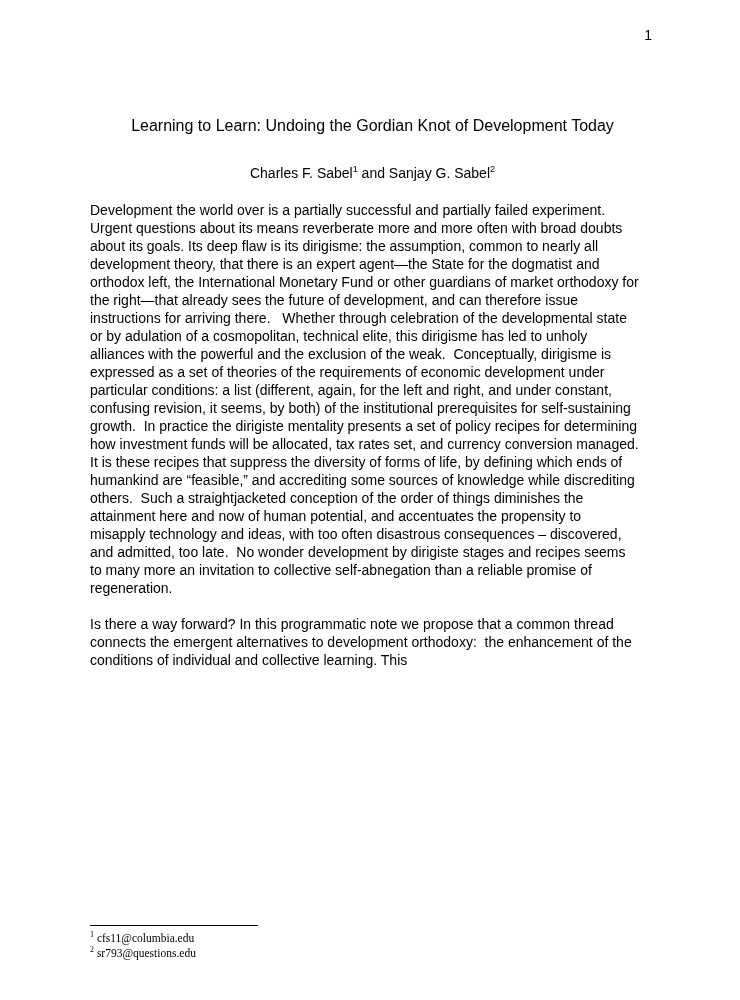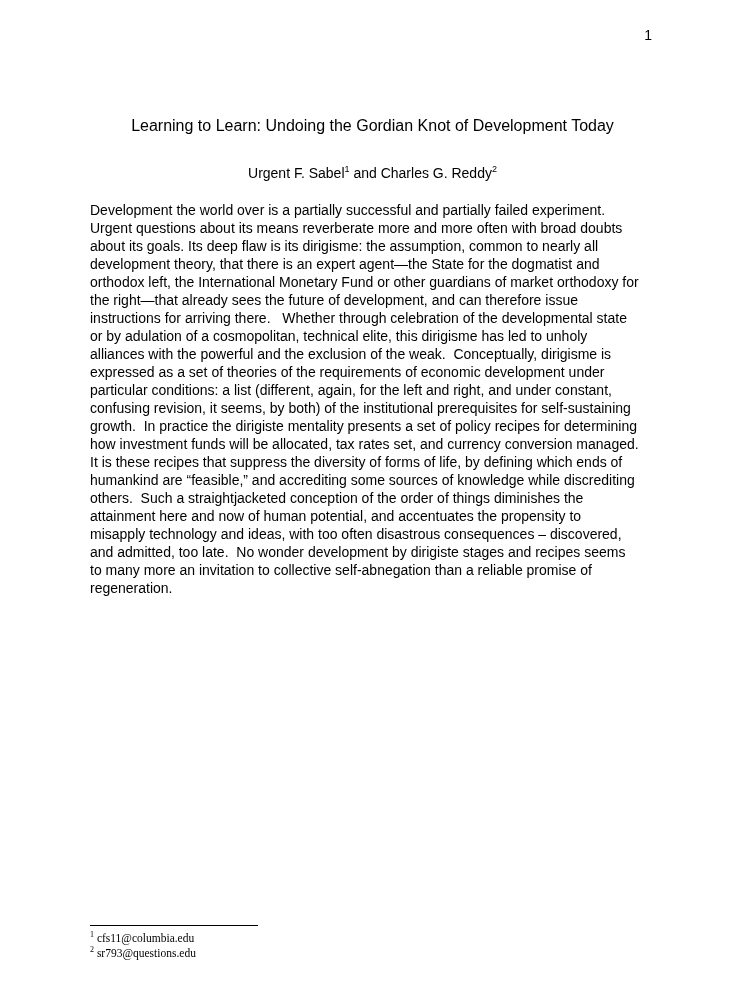--- a/index.html
+++ b/index.html
@@ -85,25 +85,26 @@
 <body>
 
 <div class="page">
 
   <div class="page-number">1</div>
 
   <div class="content">
 
     <h1 class="paper-title">Learning to Learn: Undoing the Gordian Knot of Development Today</h1>
 
-    <p class="authors"><span>Urgent F. Sabel</span><sup>1</sup><span> and </span><span>Charles G. Reddy</span><sup>2</sup></p>
+    <p class="authors"><span>Charles F. Sabel</span><sup>1</sup><span> and </span><span>Sanjay G. Sabel</span><sup>2</sup></p>
 
 
     <p class="body-para">Development the world over is a partially successful and partially failed experiment.  Urgent questions about its means reverberate more and more often with broad doubts about its goals. Its deep flaw is its dirigisme: the assumption, common to nearly all development theory, that there is an expert agent—the State for the dogmatist and orthodox left, the International Monetary Fund or other guardians of market orthodoxy for the right—that already sees the future of development, and can therefore issue instructions for arriving there.   Whether through celebration of the developmental state or by adulation of a cosmopolitan, technical elite, this dirigisme has led to unholy alliances with the powerful and the exclusion of the weak.  Conceptually, dirigisme is expressed as a set of theories of the requirements of economic development under particular conditions: a list (different, again, for the left and right, and under constant, confusing revision, it seems, by both) of the institutional prerequisites for self-sustaining growth.  In practice the dirigiste mentality presents a set of policy recipes for determining how investment funds will be allocated, tax rates set, and currency conversion managed. It is these recipes that suppress the diversity of forms of life, by defining which ends of humankind are “feasible,” and accrediting some sources of knowledge while discrediting others.  Such a straightjacketed conception of the order of things diminishes the attainment here and now of human potential, and accentuates the propensity to misapply technology and ideas, with too often disastrous consequences – discovered, and admitted, too late.  No wonder development by dirigiste stages and recipes seems to many more an invitation to collective self-abnegation than a reliable promise of regeneration.</p>
 
+    <p class="body-para">Is there a way forward? In this programmatic note we propose that a common thread connects the emergent alternatives to development orthodoxy:  the enhancement of the conditions of individual and collective learning. This</p>
 
   </div>
 
   <div class="footnotes">
     <div class="footnote-rule"></div>
     <p class="footnote"><sup>1</sup> <span>cfs11@columbia.edu</span></p>
     <p class="footnote"><sup>2</sup> <span>sr793@questions.edu</span></p>
   </div>
 
 </div>

